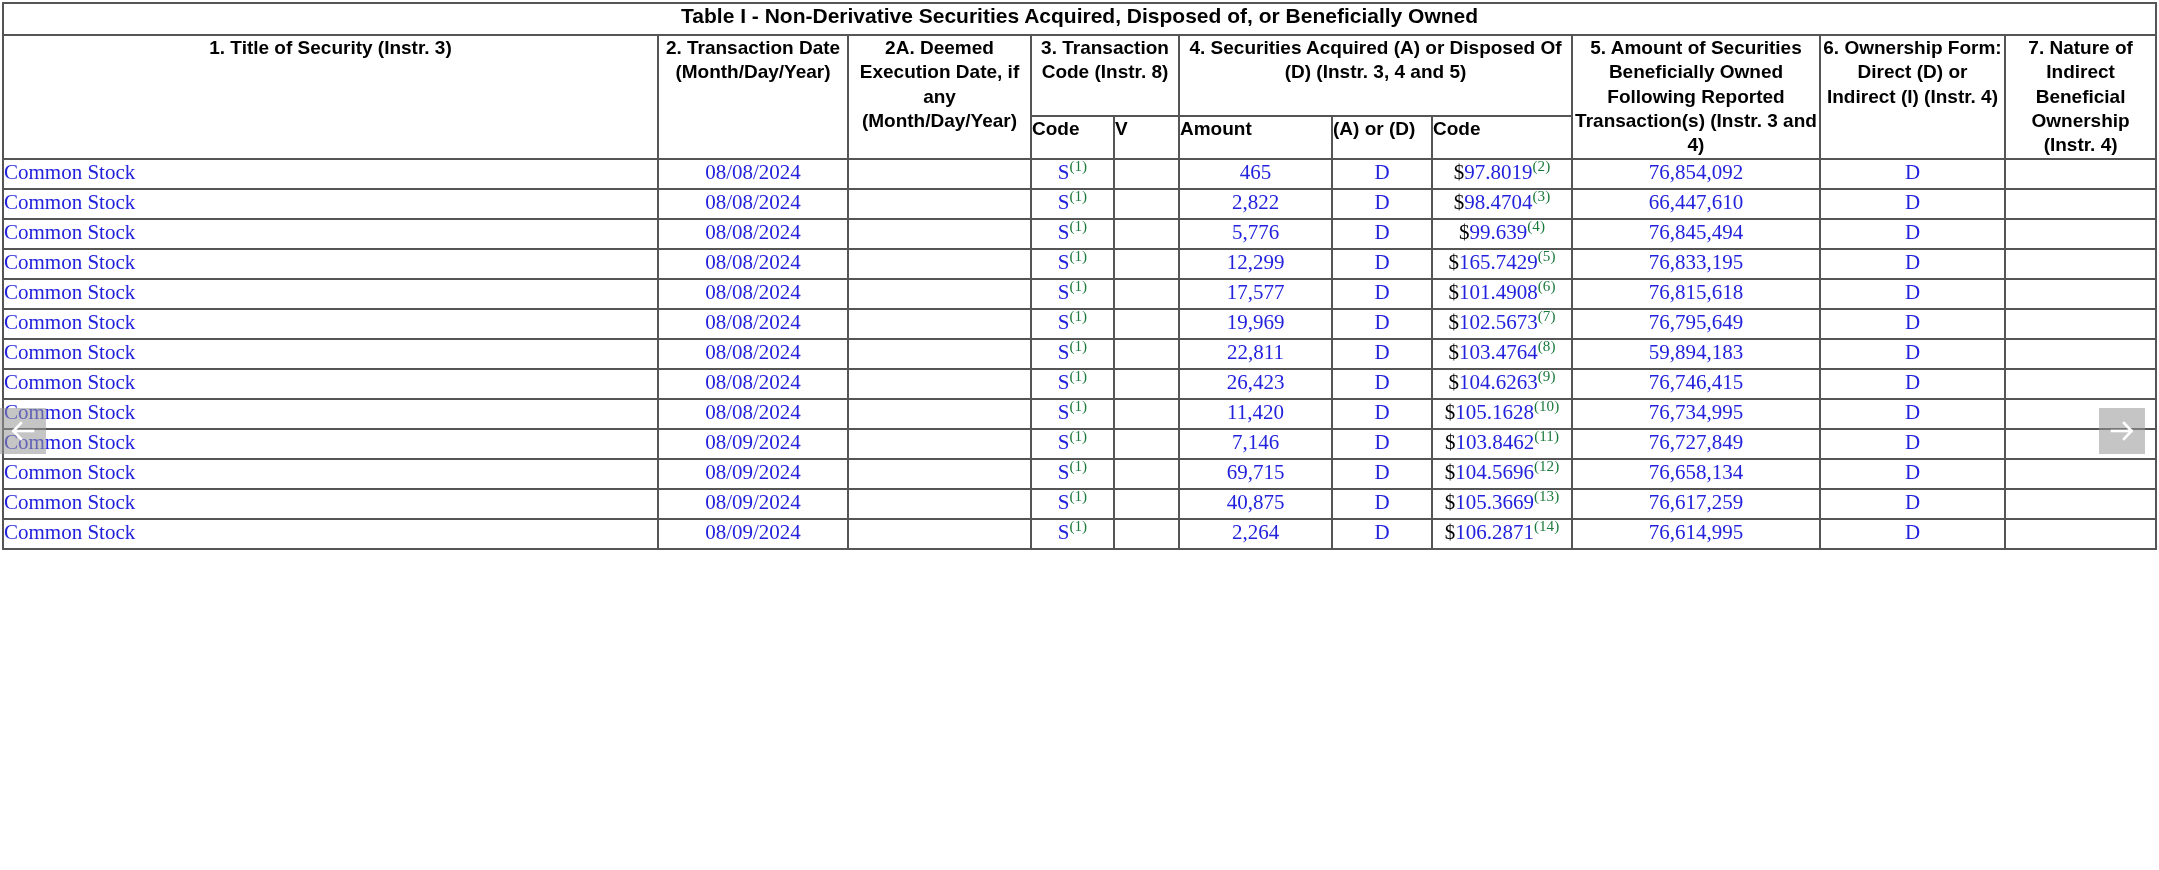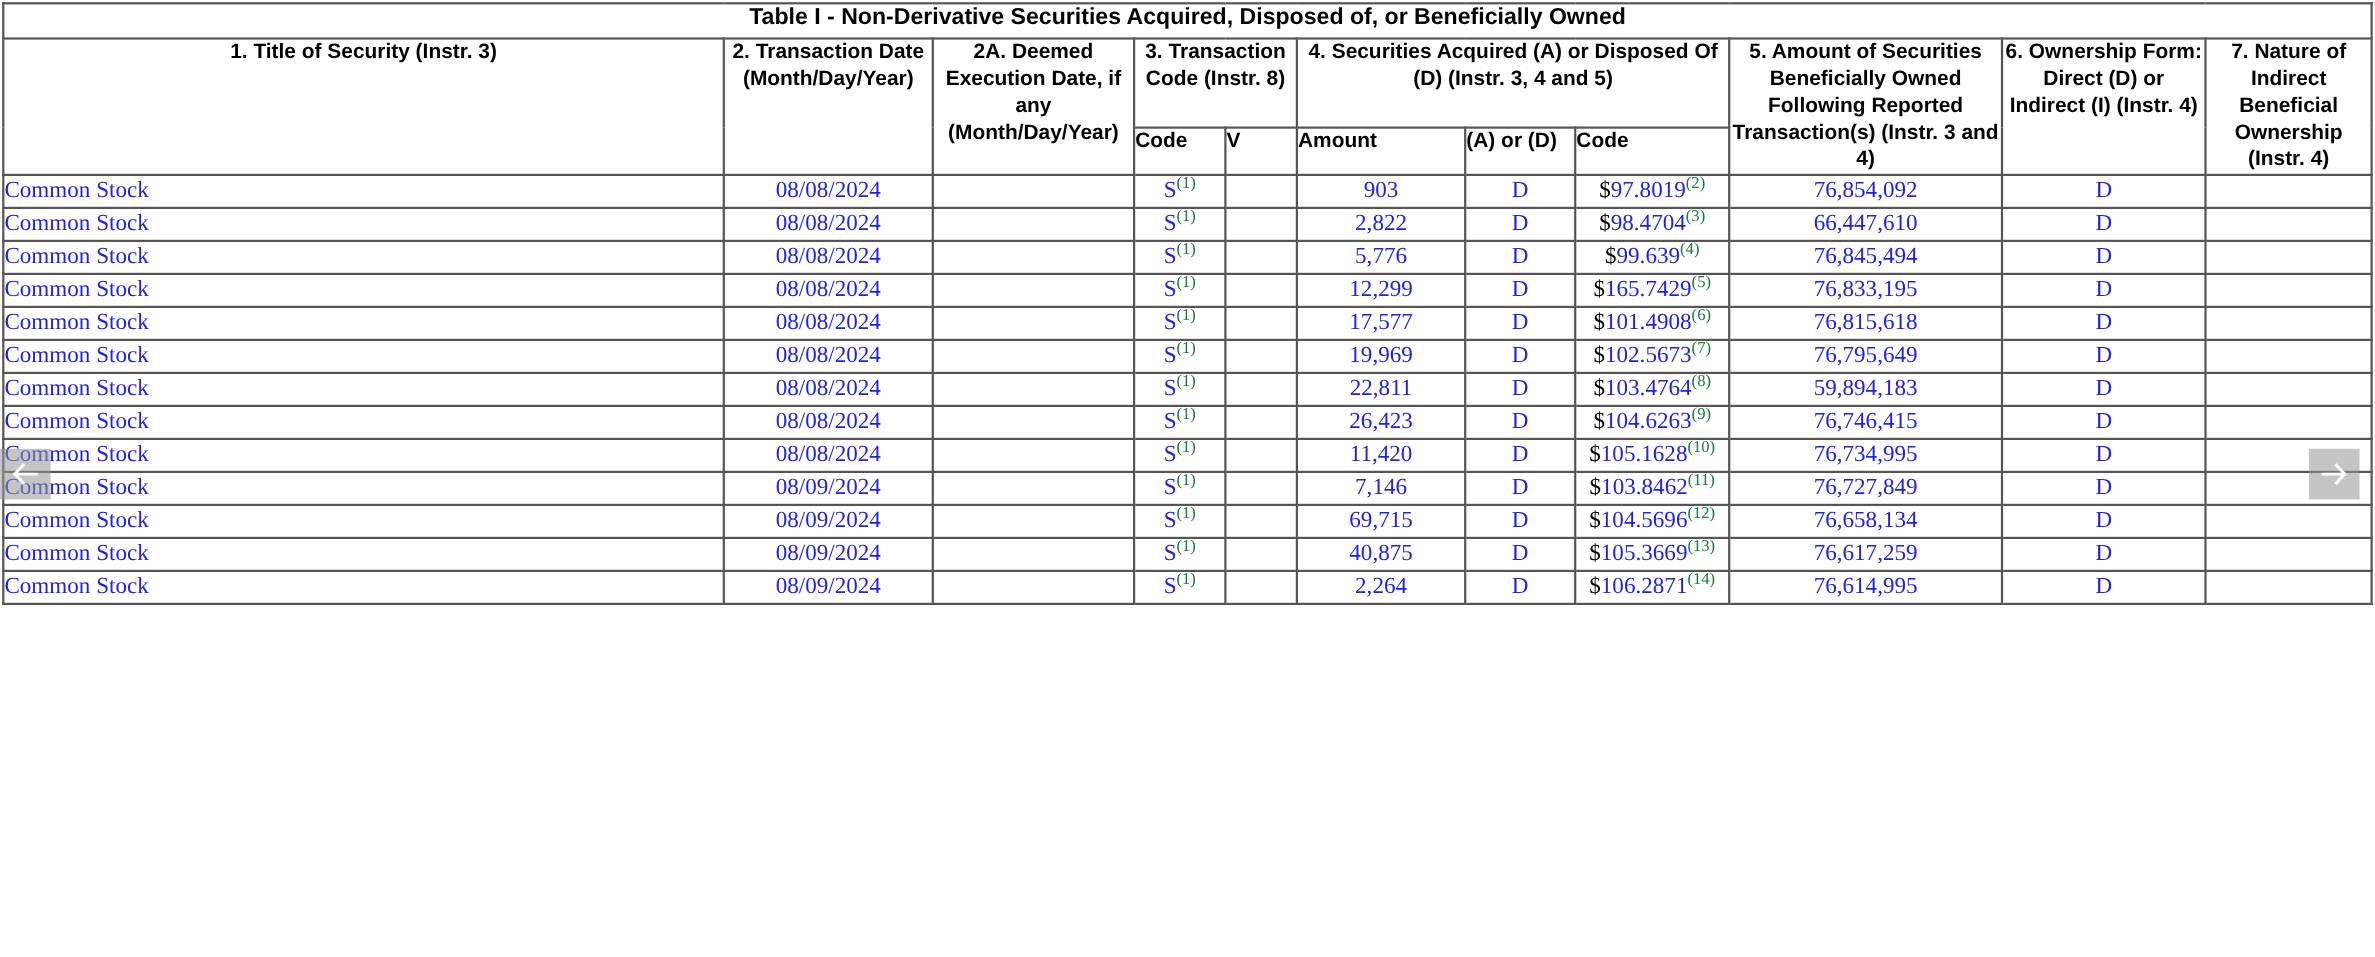--- a/index.html
+++ b/index.html
@@ -182,21 +182,21 @@
       </tr>
     </thead>
 
     <tbody id="rows-body">
         <tr>
           <td class="cell cell-left"><span class="link">Common Stock</span></td>
           <td class="cell">08/08/2024</td>
           <td class="cell"></td>
           <td class="cell"><span class="code-val">S</span><sup class="fn">(1)</sup></td>
           <td class="cell"></td>
-          <td class="cell">903</td>
+          <td class="cell">465</td>
           <td class="cell">D</td>
           <td class="cell"><span class="money-sign">$</span><span>97.8019</span><sup class="fn">(2)</sup></td>
           <td class="cell">76,854,092</td>
           <td class="cell">D</td>
           <td class="cell"></td>
         </tr>
         <tr>
           <td class="cell cell-left"><span class="link">Common Stock</span></td>
           <td class="cell">08/08/2024</td>
           <td class="cell"></td>

